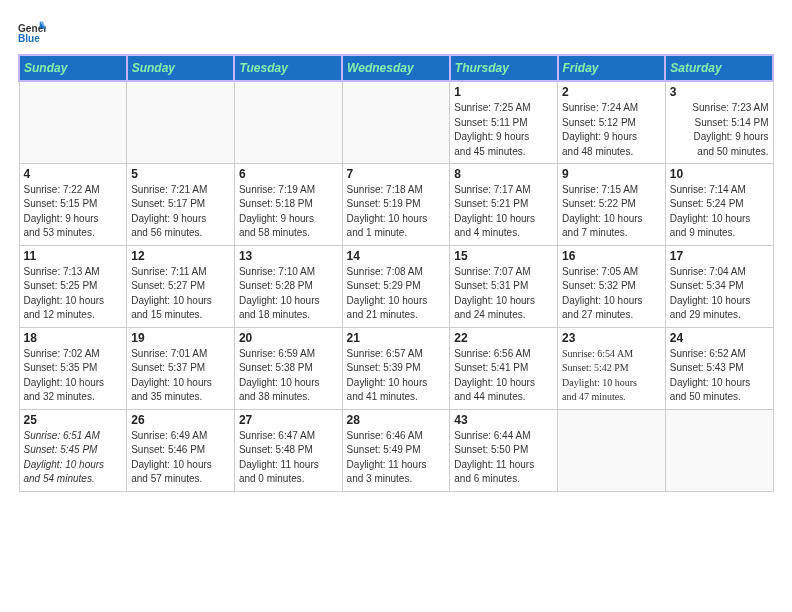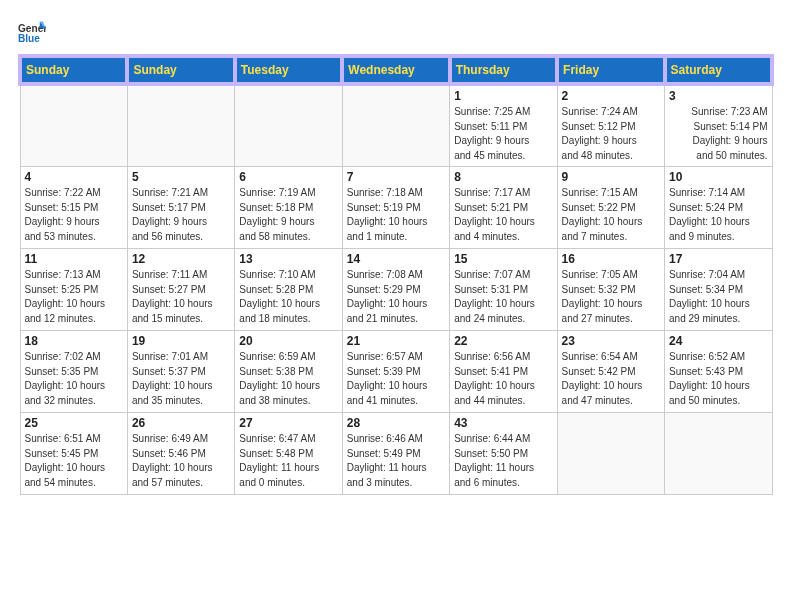--- a/index.html
+++ b/index.html
@@ -45,26 +45,27 @@
       color: #444;
       font-weight: normal;
     }
     .calendar {
       width: 100%;
       border-collapse: collapse;
       table-layout: fixed;
     }
     .calendar th {
       background: #1a6fc4;
-      color: #fde047;
+      color: #86efac;
       font-size: 12px;
       font-weight: bold;
       padding: 5px 4px;
       text-align: left;
-      border: 4px solid #c4b5fd;
+      border: 2px solid #c4b5fd;
+      font-style: italic;
     }
     .calendar td {
       vertical-align: top;
       border: 1px solid #ccc;
       padding: 3px 4px;
       font-size: 9.5px;
       color: #333;
       height: 82px;
       width: 113px;
       background: #fff;
@@ -277,37 +278,37 @@
           </td>
           <td>
             <span class="day-number">22</span>
             <div class="day-info" style="white-space: pre-line;">Sunrise: 6:56 AM
 Sunset: 5:41 PM
 Daylight: 10 hours
 and 44 minutes.</div>
           </td>
           <td>
             <span class="day-number">23</span>
-            <div class="day-info" style="white-space: pre-line;">Sunrise: 6:54 AM
+            <div class="day-info" style="white-space: pre-line; font-family: Liberation Serif, serif;">Sunrise: 6:54 AM
 Sunset: 5:42 PM
 Daylight: 10 hours
 and 47 minutes.</div>
           </td>
           <td>
             <span class="day-number">24</span>
             <div class="day-info" style="white-space: pre-line;">Sunrise: 6:52 AM
 Sunset: 5:43 PM
 Daylight: 10 hours
 and 50 minutes.</div>
           </td>
         </tr>
         <tr>
           <td>
             <span class="day-number">25</span>
-            <div class="day-info" style="white-space: pre-line;">Sunrise: 6:51 AM
+            <div class="day-info" style="white-space: pre-line; font-style: italic;">Sunrise: 6:51 AM
 Sunset: 5:45 PM
 Daylight: 10 hours
 and 54 minutes.</div>
           </td>
           <td>
             <span class="day-number">26</span>
             <div class="day-info" style="white-space: pre-line;">Sunrise: 6:49 AM
 Sunset: 5:46 PM
 Daylight: 10 hours
 and 57 minutes.</div>

